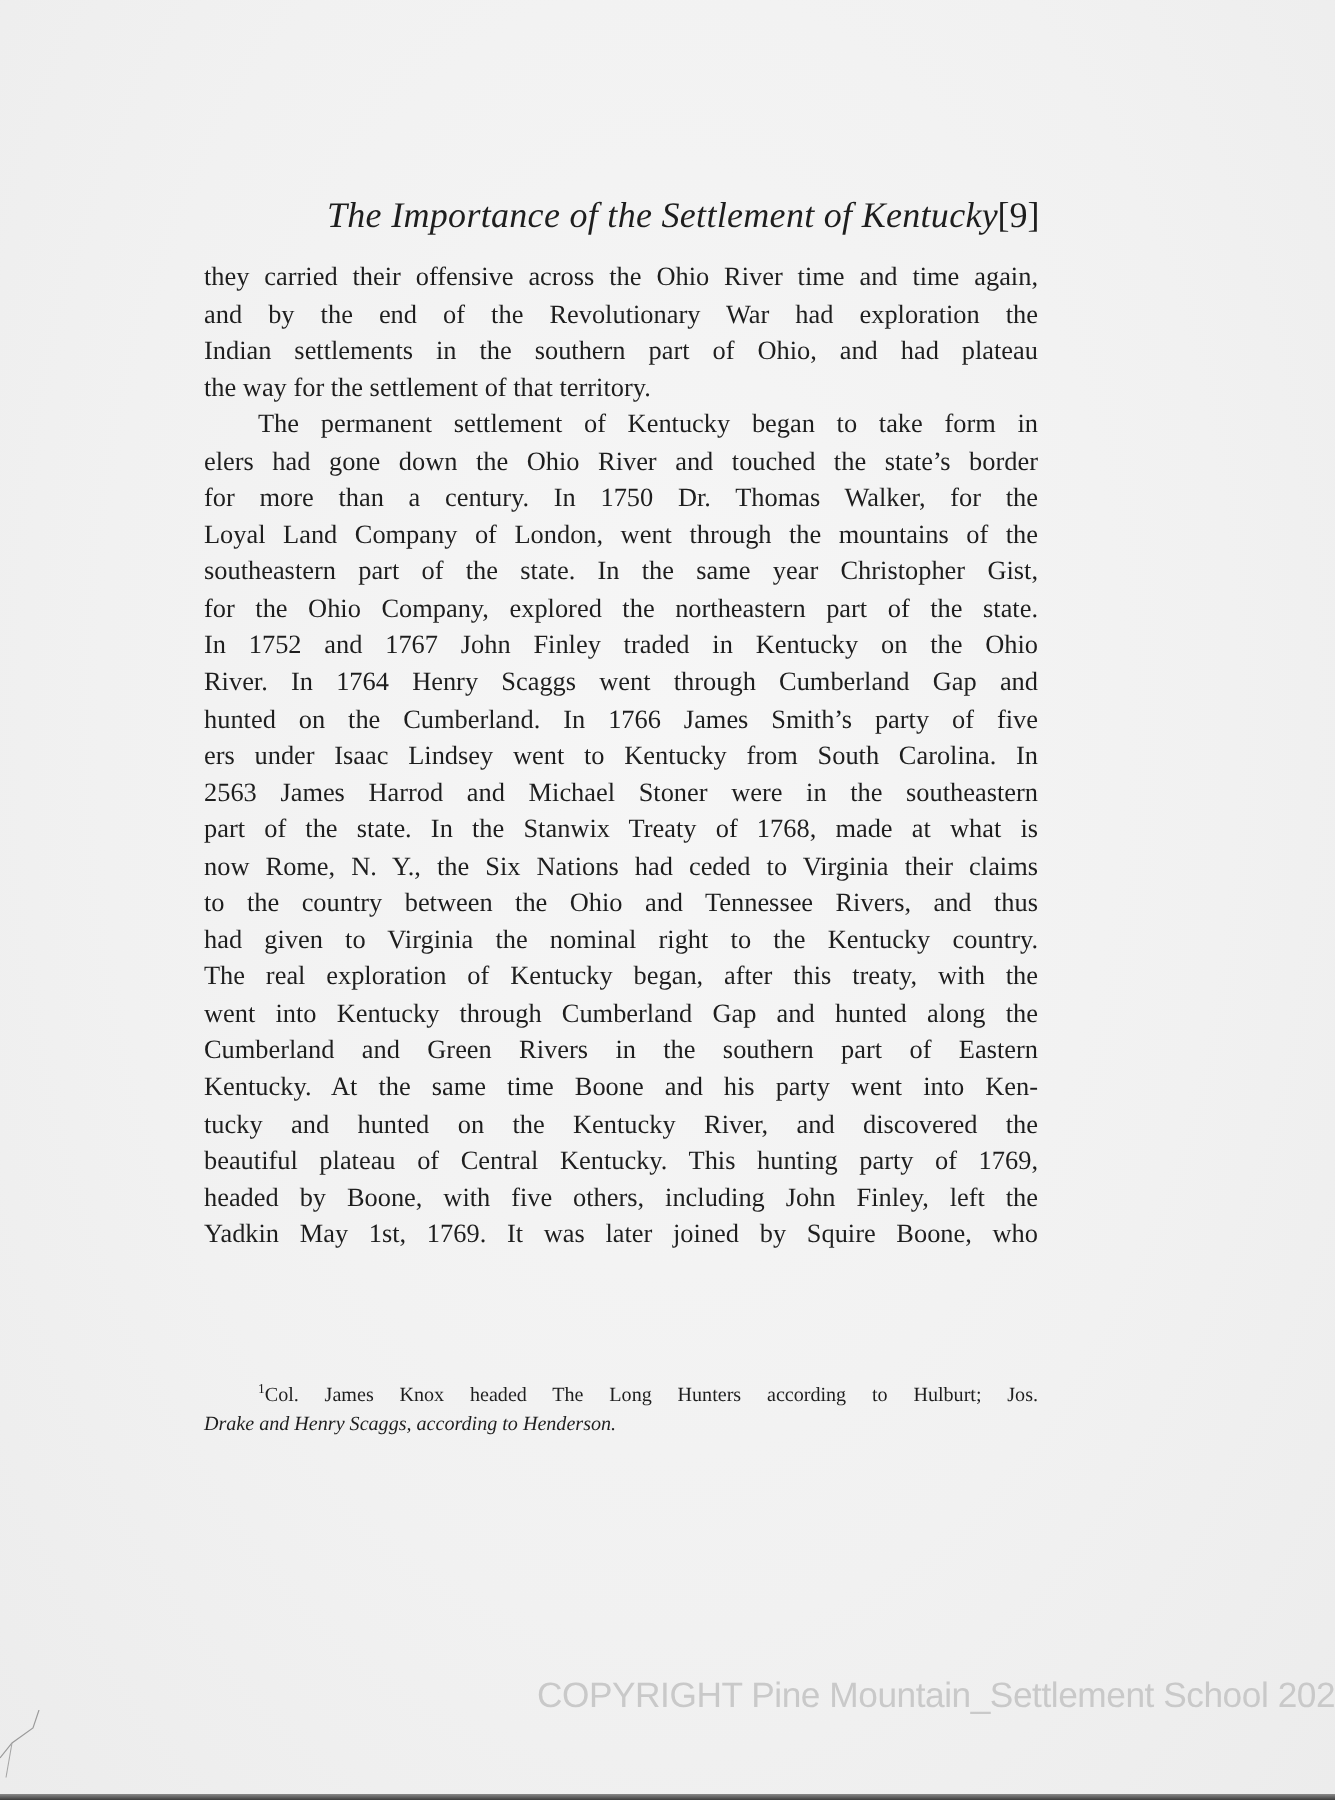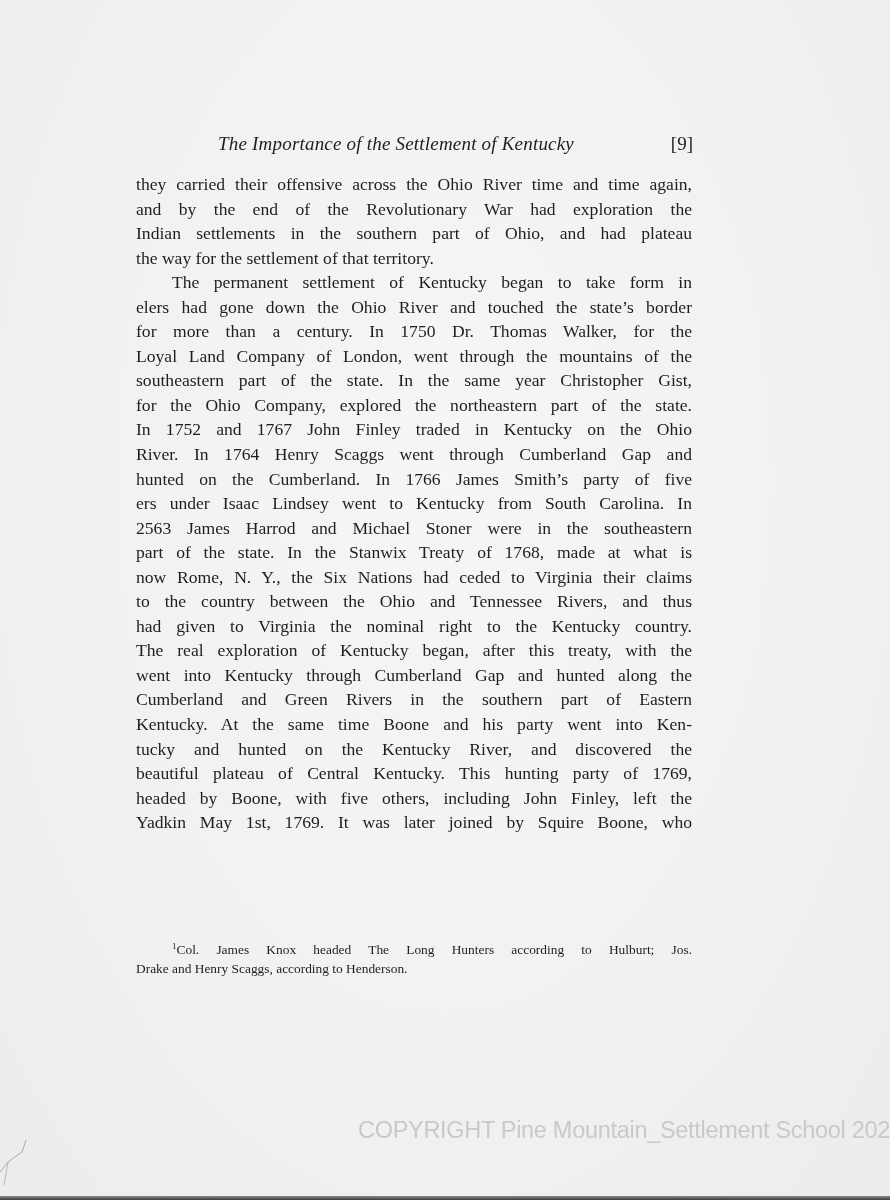--- a/index.html
+++ b/index.html
@@ -21,21 +21,21 @@
       width: 890px;
       height: 1200px;
       background: radial-gradient(ellipse at 50% 40%, #f6f6f6 0%, #f1f1f1 60%, #ececec 100%);
     }
     .running-head {
       position: absolute;
       top: 131px;
       left: 218px;
       width: 475px;
       height: 26px;
-      font-size: 19px;
+      font-size: 24px;
       line-height: 26px;
       text-decoration: underline;
     }
     .running-title {
       position: absolute;
       left: 0;
       top: 0;
       font-style: italic;
       letter-spacing: 0.2px;
       white-space: nowrap;
@@ -67,35 +67,35 @@
     .line.indent {
       padding-left: 36px;
     }
     sup.fn-ref {
       font-size: 10px;
       vertical-align: super;
       line-height: 0;
     }
     .footnotes {
       position: absolute;
-      top: 940px;
+      top: 920px;
       left: 136px;
       width: 556px;
     }
     .fn-line {
       display: block;
       font-size: 13.4px;
       line-height: 19px;
       height: 19px;
       white-space: nowrap;
       text-align: justify;
       text-align-last: justify;
     }
     .fn-line.indent { padding-left: 36px; }
-    .fn-line.last { text-align-last: left; }
+    .fn-line.last { text-align-last: left; font-style: italic; }
     .fn-line sup {
       font-size: 9px;
       vertical-align: super;
       line-height: 0;
     }
     .watermark {
       position: absolute;
       left: 358px;
       top: 1117px;
       font-family: "Liberation Sans", "DejaVu Sans", sans-serif;

